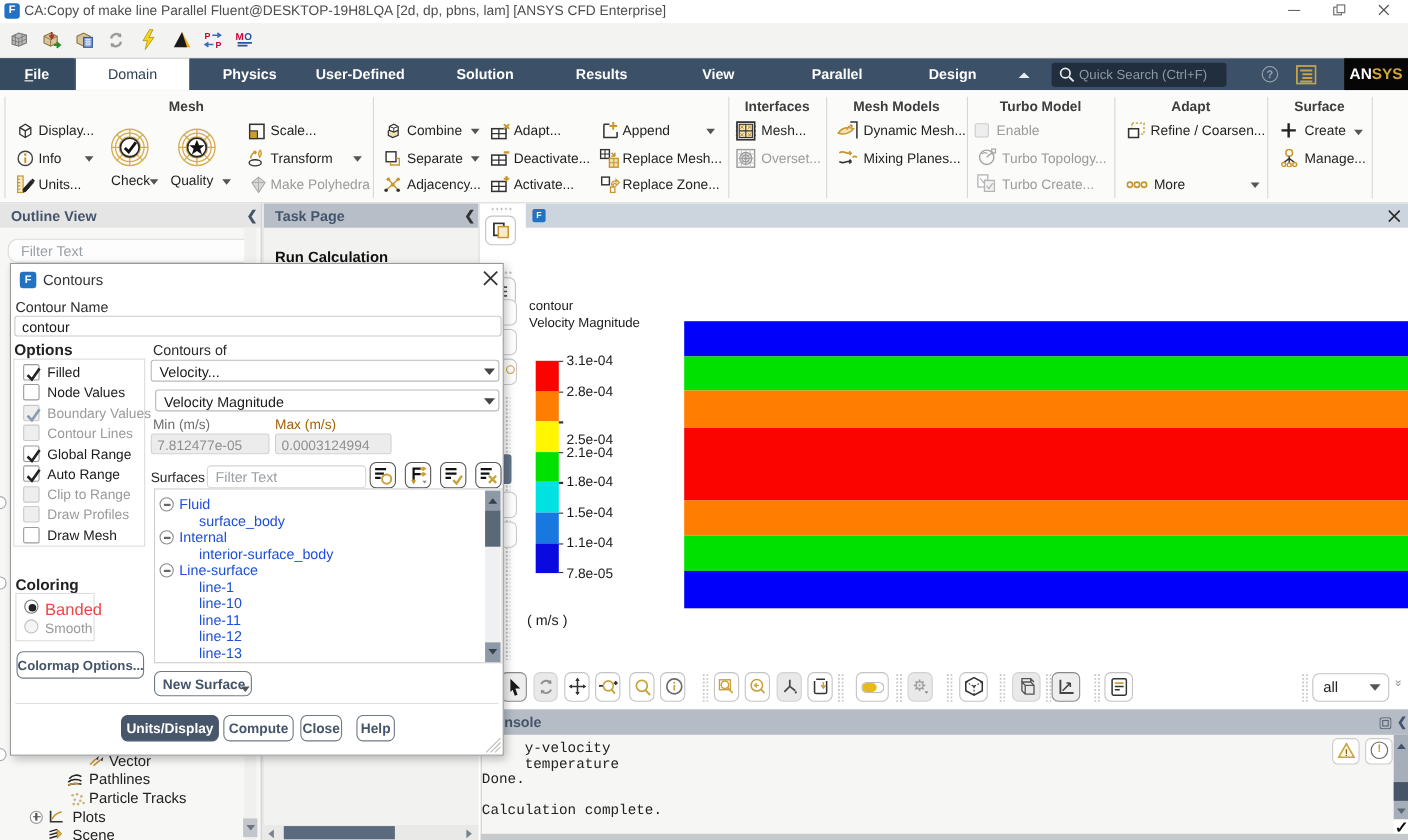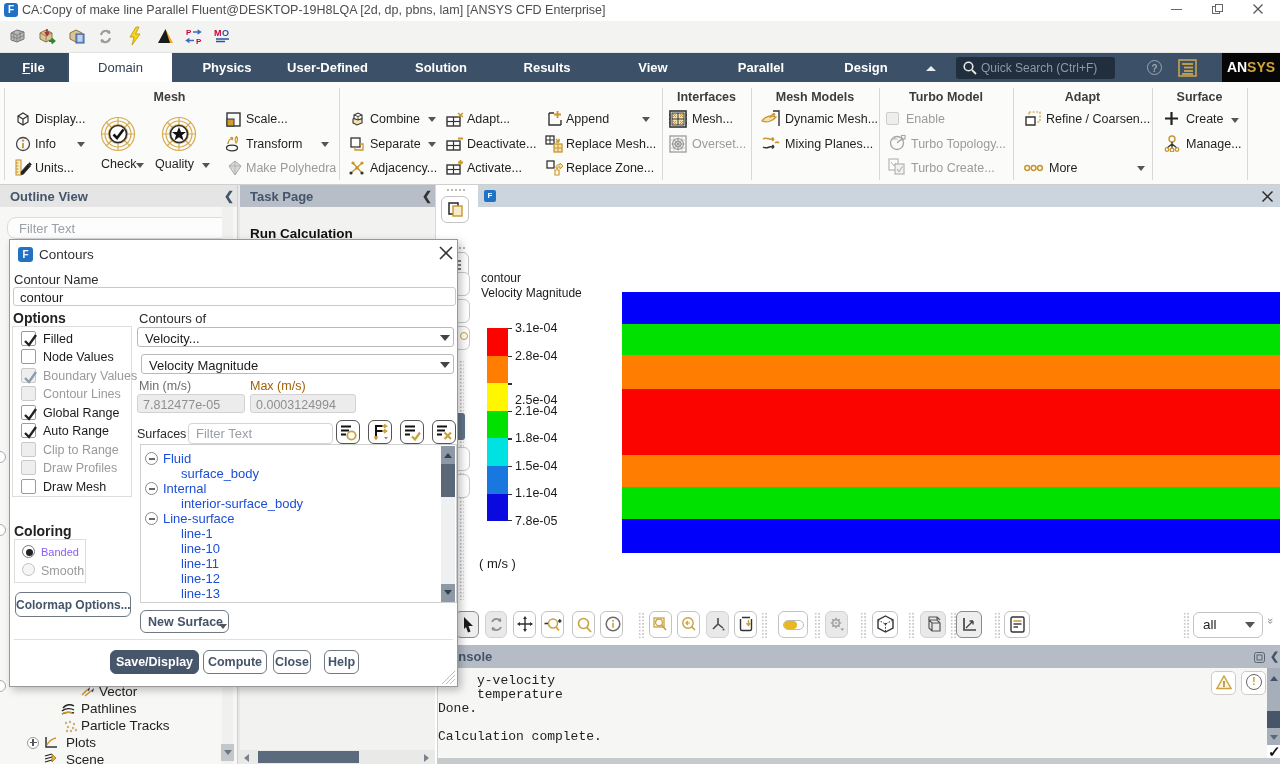--- a/index.html
+++ b/index.html
@@ -735,29 +735,29 @@
 <div class="abs" style="left:441px;top:446px;width:14px;height:18px;background:#8d99a6;"></div>
 <div class="abs" style="left:444px;top:453px;width:0;height:0;border-left:4px solid transparent;border-right:4px solid transparent;border-bottom:5px solid #35404d;"></div>
 <div class="abs" style="left:441px;top:464px;width:14px;height:33px;background:#5b6878;"></div>
 <div class="abs" style="left:441px;top:584px;width:14px;height:18px;background:#8d99a6;"></div>
 <div class="abs" style="left:444px;top:590px;width:0;height:0;border-left:4px solid transparent;border-right:4px solid transparent;border-top:5px solid #35404d;"></div>
 
 <div class="abs" style="left:14px;top:523px;font-size:14px;font-weight:bold;color:#222;">Coloring</div>
 <div class="abs" style="left:14px;top:539px;width:72px;height:44px;border:1px solid #ddd;"></div>
 <div class="abs" style="left:22px;top:545px;width:13px;height:13px;border:1.5px solid #777;border-radius:50%;background:#fff;"></div>
 <div class="abs" style="left:26px;top:549px;width:7px;height:7px;border-radius:50%;background:#222;"></div>
-<div class="abs" style="left:41px;top:546px;font-size:11px;color:#8b5cf6;">Banded</div>
+<div class="abs" style="left:41px;top:546px;font-size:15px;color:#ef4444;">Banded</div>
 <div class="abs" style="left:22px;top:563px;width:13px;height:13px;border:1.5px solid #c0c0c0;border-radius:50%;background:#f5f5f5;"></div>
 <div class="abs" style="left:41px;top:564px;font-size:12.5px;color:#9a9a9a;">Smooth</div>
 <div class="abs" style="left:15px;top:592px;width:116px;height:25px;background:#fff;border:1px solid #6f7984;border-radius:6px;color:#44546a;font-weight:bold;font-size:12px;white-space:nowrap;text-align:center;line-height:24px;">Colormap Options...</div>
 <div class="abs" style="left:140px;top:610px;width:89px;height:23px;background:#fff;border:1px solid #6f7984;border-radius:6px;color:#44546a;font-weight:bold;font-size:12.5px;text-align:left;padding-left:7px;line-height:22px;white-space:nowrap;">New Surface</div>
 <div class="abs" style="left:219px;top:624px;width:0;height:0;border-left:4px solid transparent;border-right:4px solid transparent;border-top:5px solid #555;"></div>
 <div class="abs" style="left:14px;top:639px;width:439px;height:1px;background:#e0e0e0;"></div>
 
-<div class="abs" style="left:110px;top:650px;width:89px;height:24px;background:#47566b;border:1px solid #47566b;border-radius:6px;color:#fff;font-weight:bold;font-size:12.5px;text-align:center;line-height:23px;">Save/Display</div>
+<div class="abs" style="left:110px;top:650px;width:89px;height:24px;background:#47566b;border:1px solid #47566b;border-radius:6px;color:#fff;font-weight:bold;font-size:12.5px;text-align:center;line-height:23px;">Units/Display</div>
 <div class="abs" style="left:203px;top:650px;width:64px;height:24px;background:#fff;border:1px solid #6f7984;border-radius:6px;color:#44546a;font-weight:bold;font-size:12.5px;text-align:center;line-height:23px;">Compute</div>
 <div class="abs" style="left:273px;top:650px;width:38px;height:24px;background:#fff;border:1px solid #6f7984;border-radius:6px;color:#44546a;font-weight:bold;font-size:12.5px;text-align:center;line-height:23px;">Close</div>
 <div class="abs" style="left:324px;top:650px;width:35px;height:24px;background:#fff;border:1px solid #6f7984;border-radius:6px;color:#44546a;font-weight:bold;font-size:12.5px;text-align:center;line-height:23px;">Help</div>
 <svg class="abs" style="left:440px;top:670px;" width="16" height="15" viewBox="0 0 16 15">
       <line x1="2" y1="14" x2="15" y2="1" stroke="#bbb" stroke-width="1"></line>
       <line x1="6" y1="14" x2="15" y2="5" stroke="#bbb" stroke-width="1"></line>
       <line x1="10" y1="14" x2="15" y2="9" stroke="#bbb" stroke-width="1"></line>
     </svg>
 
 </div>

